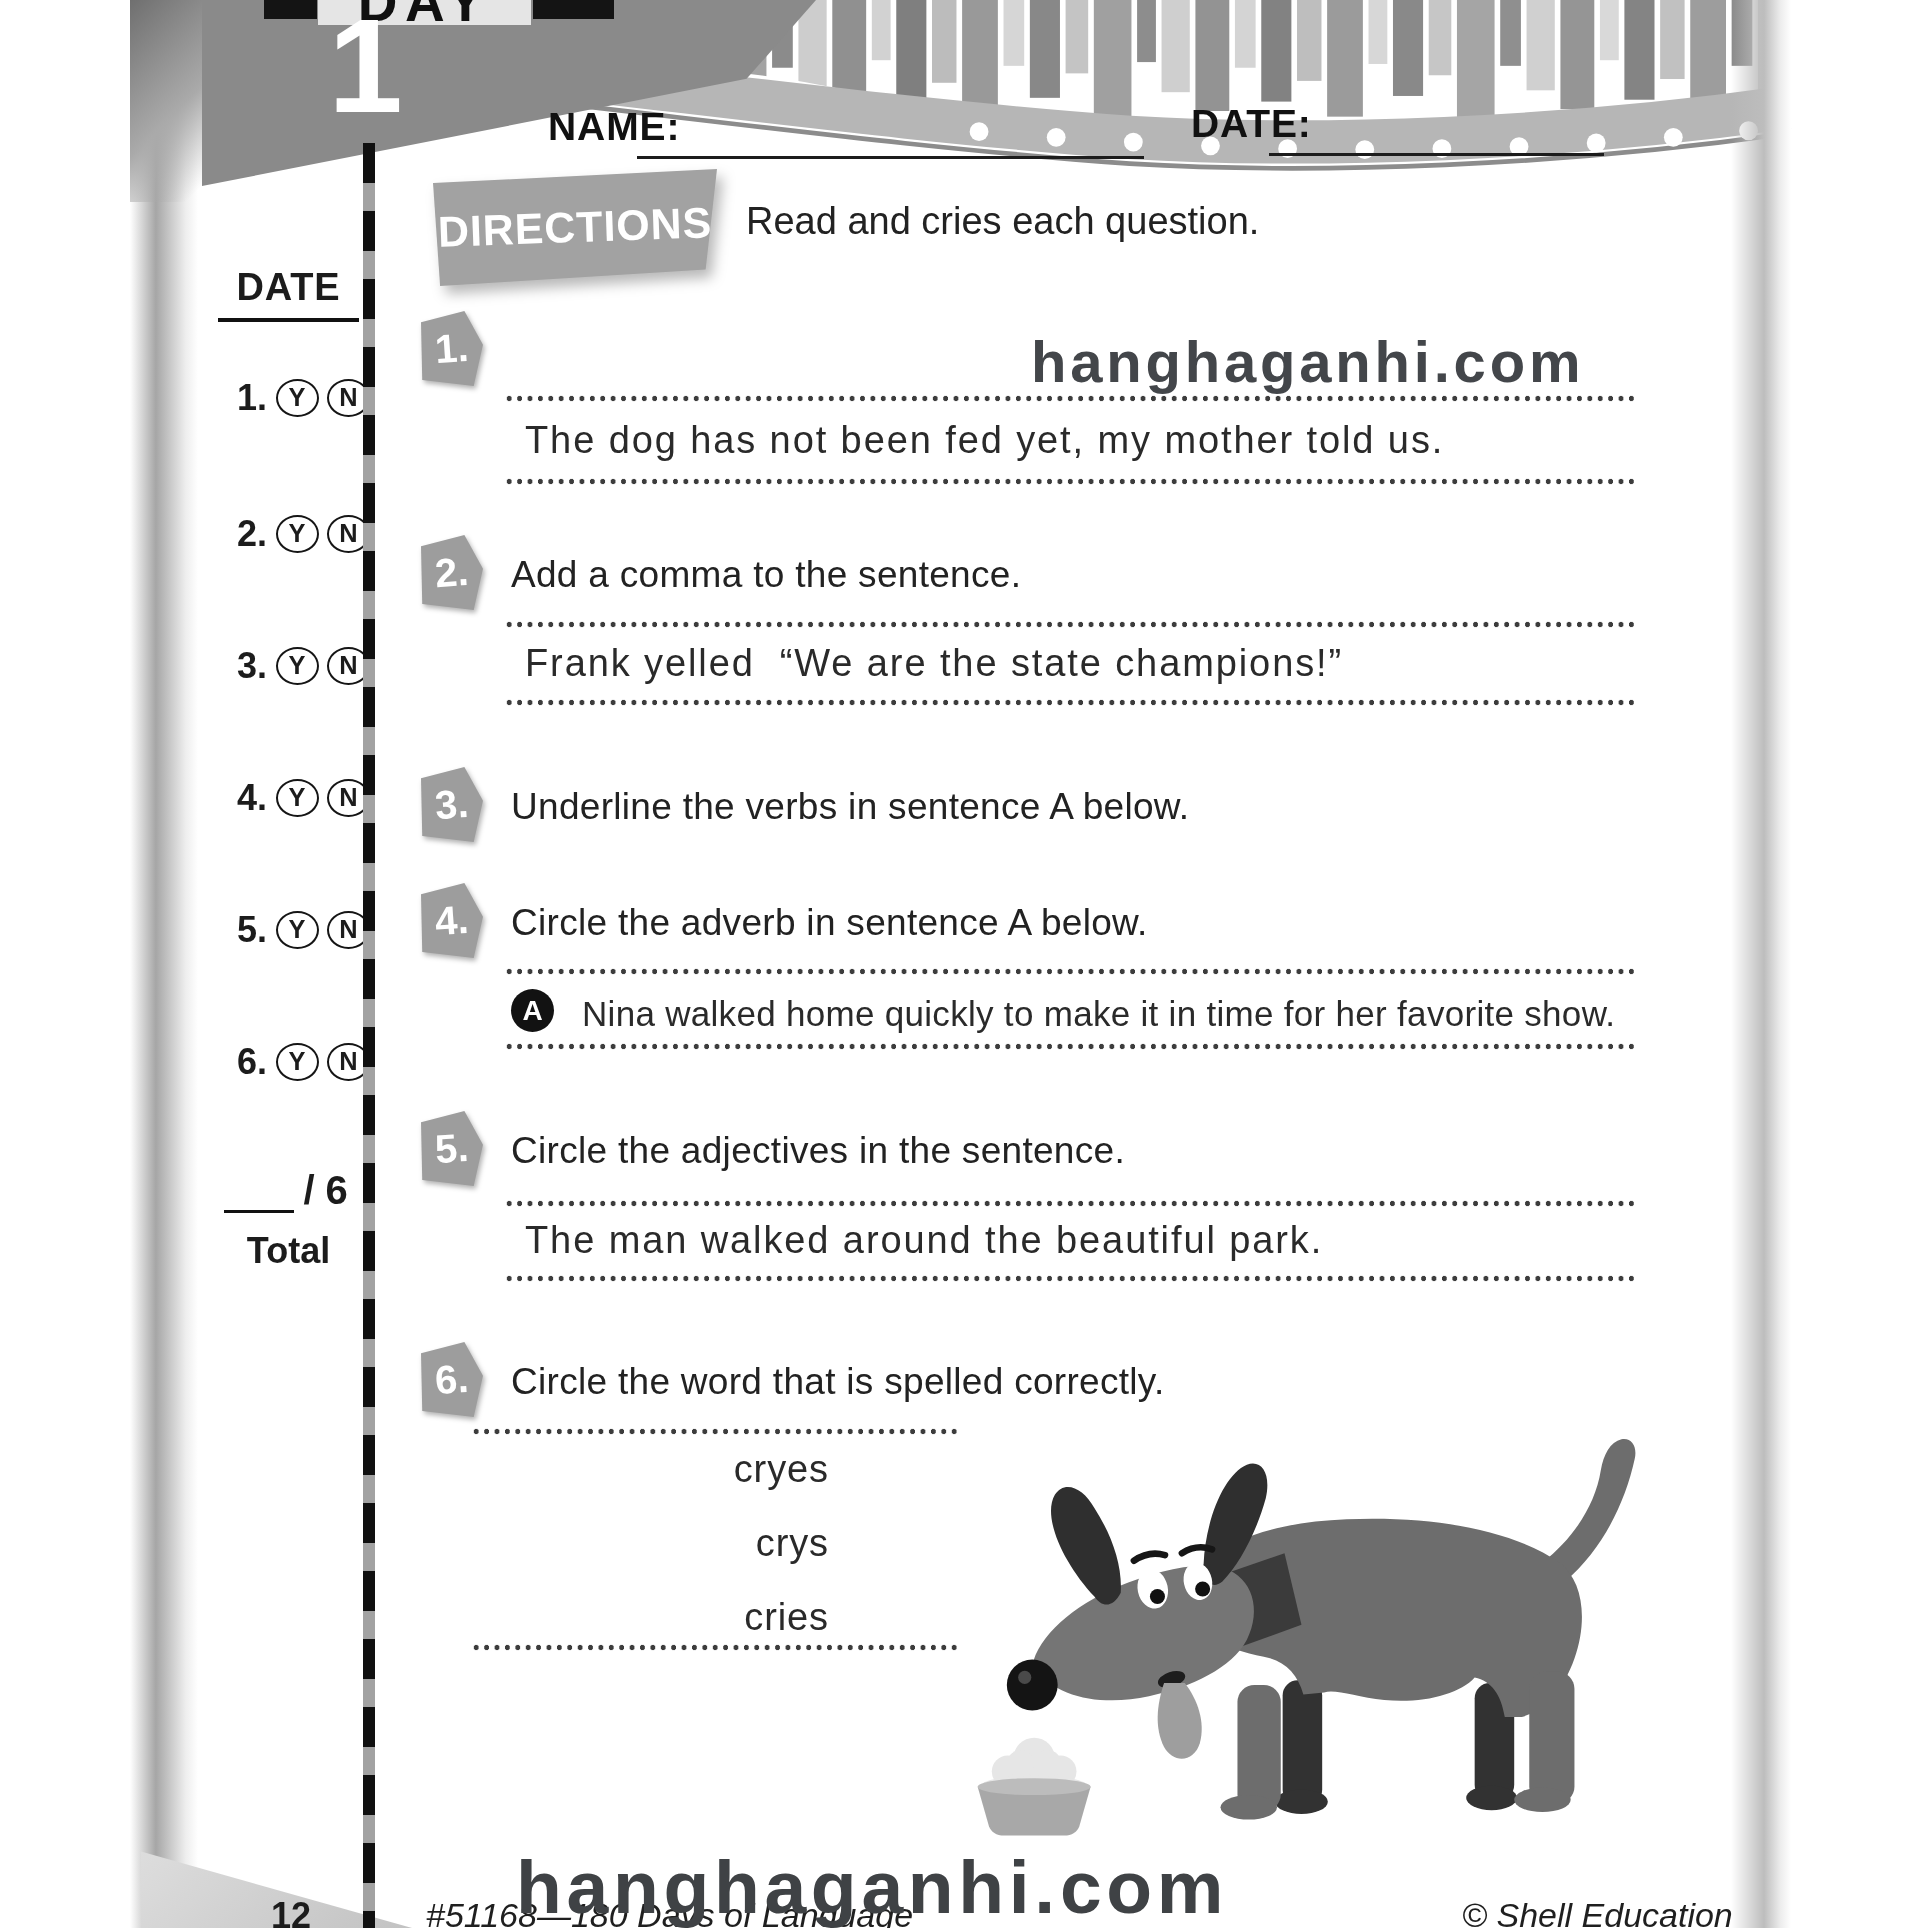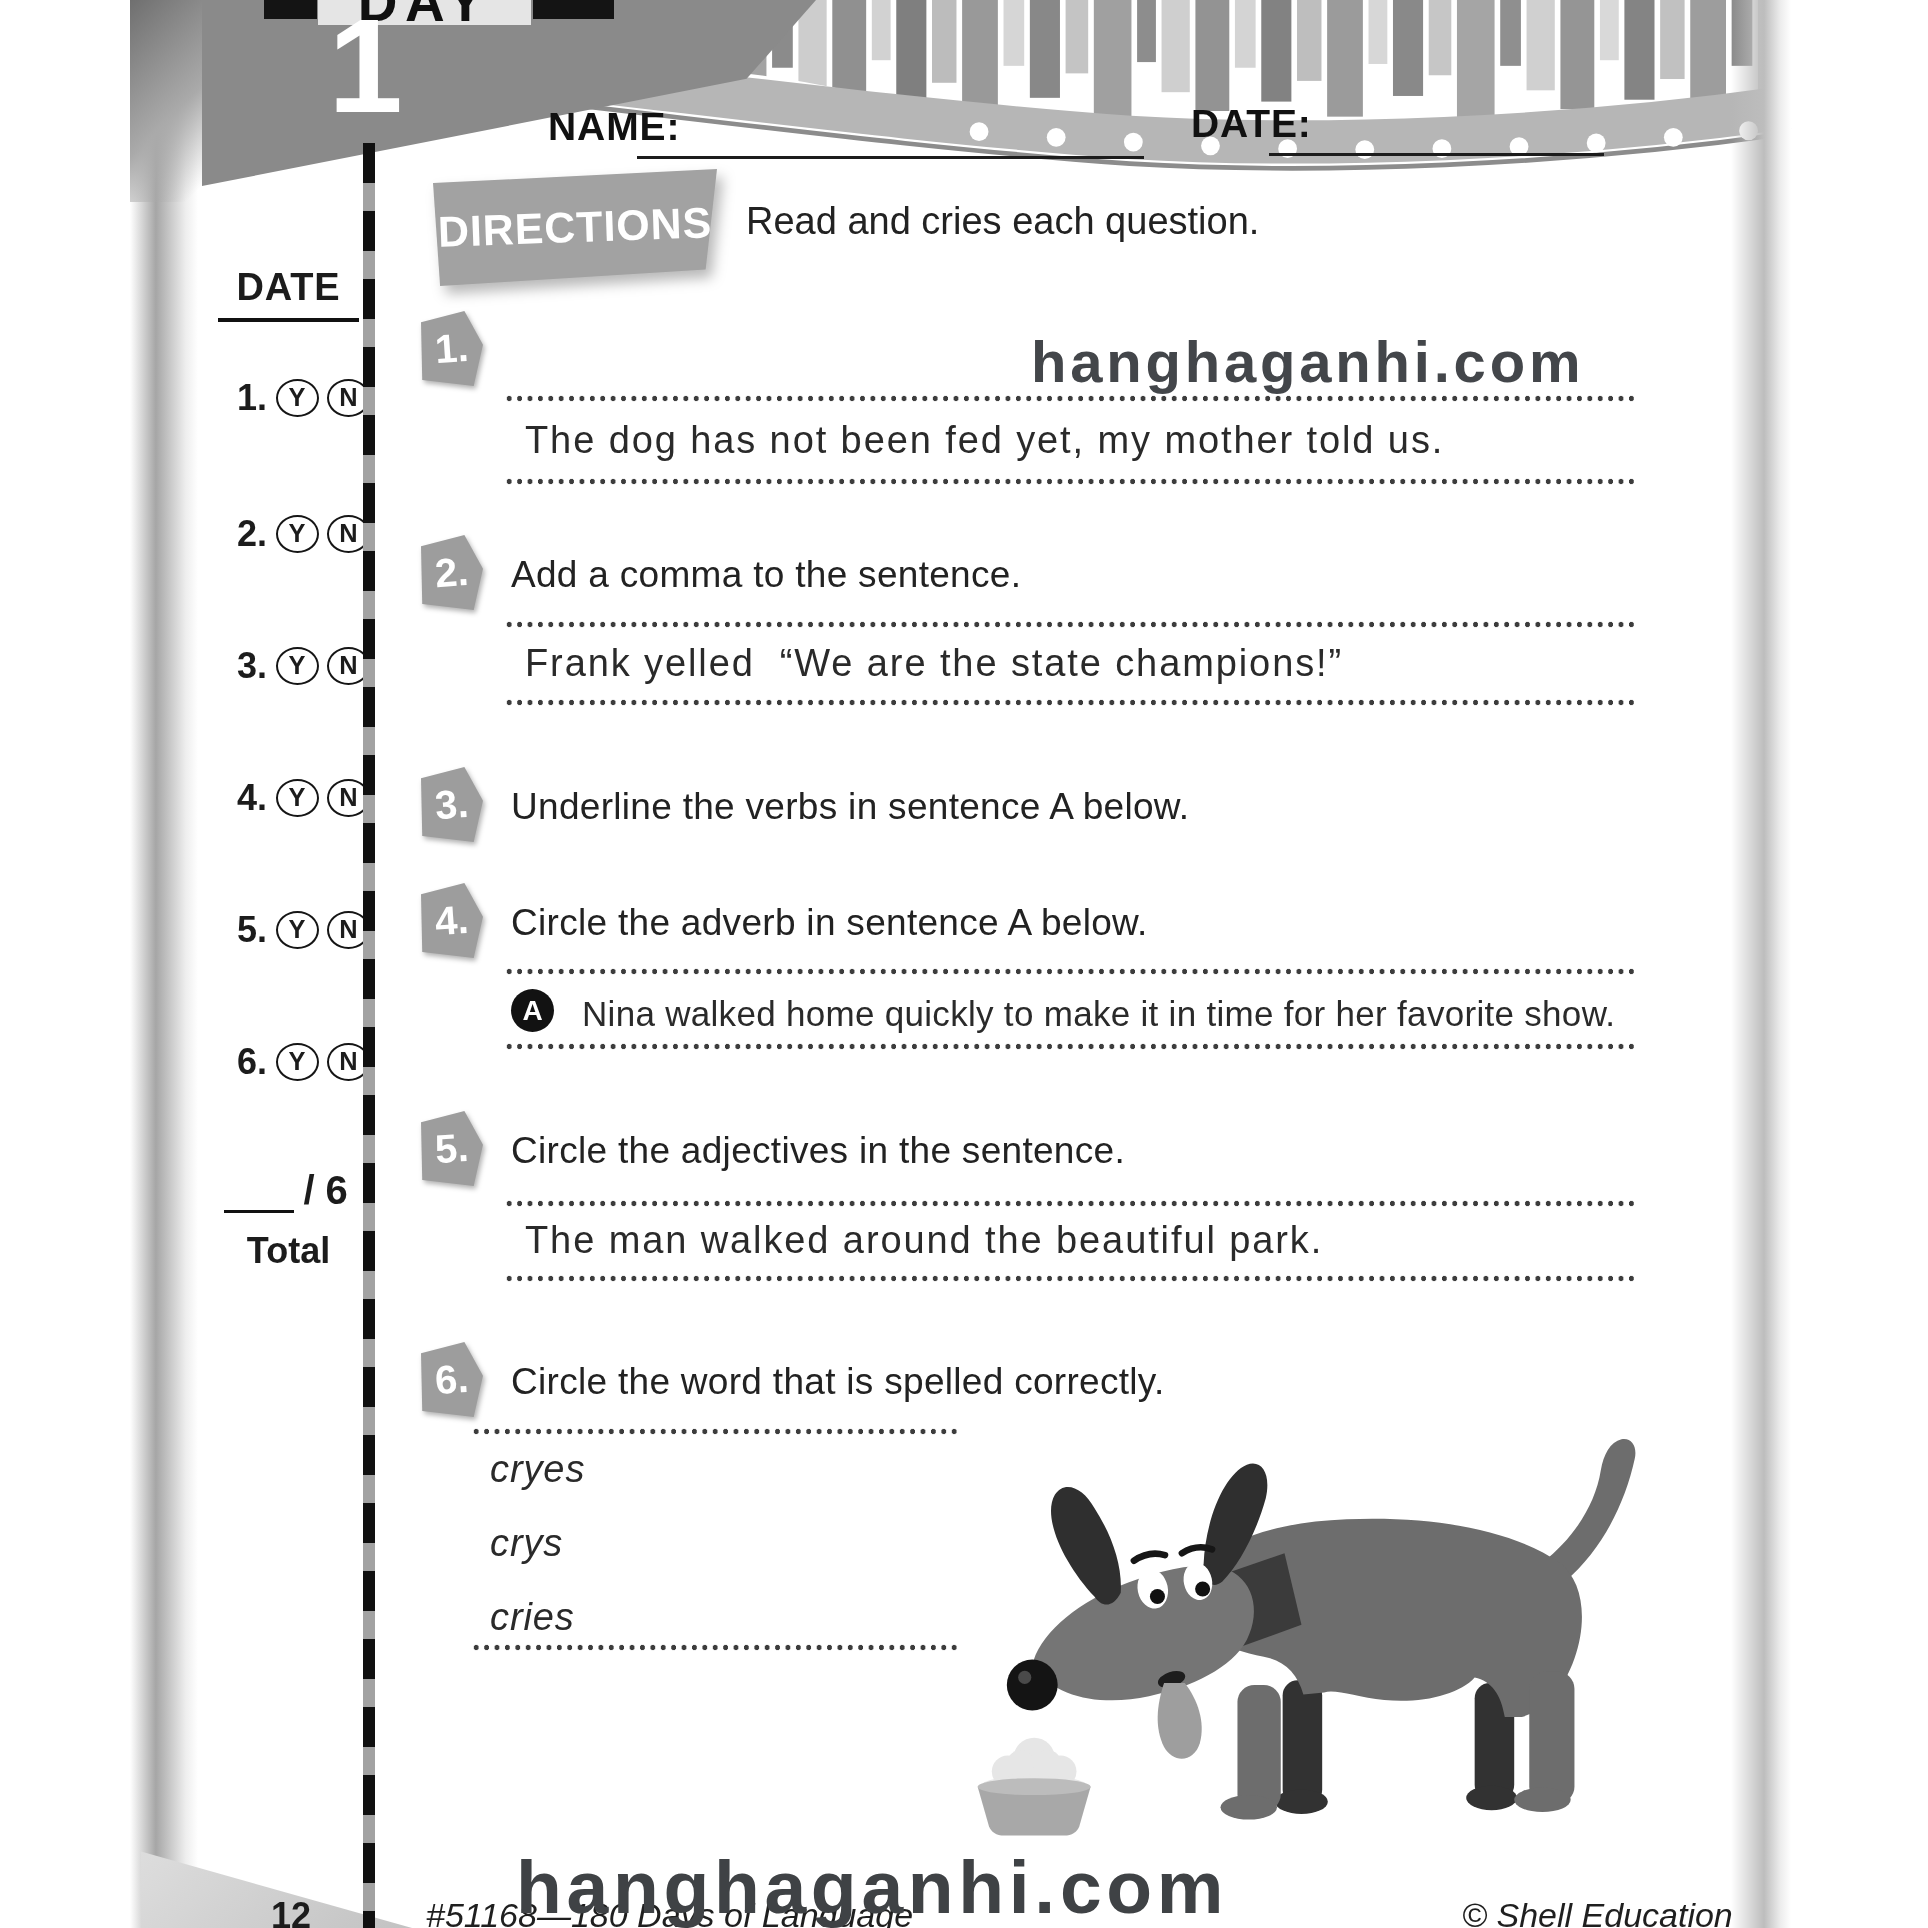--- a/index.html
+++ b/index.html
@@ -51,21 +51,21 @@
     clip-path:polygon(0% 15%,70% 0%,100% 45%,85% 100%,2% 92%);
     display:flex;align-items:center;justify-content:center;}
   .qbadge .shape span{color:#fff;font-weight:800;font-size:40px;transform:rotate(-4deg);}
   .prompt{font-size:37px;color:#222;letter-spacing:0.3px;}
   .dotted{height:6.6px;background-image:radial-gradient(circle,#3c3c3c 2.4px,rgba(0,0,0,0) 2.7px);
     background-size:10.4px 6.6px;background-repeat:repeat-x;}
   .sentence{font-size:38px;color:#2a2a2a;letter-spacing:1.9px;}
   .sentence-a{font-size:35px;color:#2a2a2a;letter-spacing:0.3px;}
   .a-badge{width:43px;height:43px;background:#121212;border-radius:50%;display:flex;
     align-items:center;justify-content:center;color:#fff;font-weight:800;font-size:28px;}
-  .options{left:490px;top:1448px;width:339px;text-align:left;font-style:italic;}
+  .options{left:490px;top:1448px;width:339px;text-align:right;}
   .options div{font-size:38px;letter-spacing:0.9px;margin-bottom:31px;color:#2a2a2a;}
   
   .wm-top{left:1031px;top:328px;font-size:58px;font-weight:600;letter-spacing:3.8px;color:#43464a;z-index:5;}
   .wm-bottom{left:516px;top:1844px;font-size:75px;font-weight:600;letter-spacing:4.7px;color:#3f4245;z-index:5;}
   
   .corner-tri{left:141px;top:1838px;width:271px;height:90px;z-index:2;
     background:linear-gradient(135deg,#dedede,#c2c2c2);clip-path:polygon(0 15%,100% 100%,0 100%);}
   .footer-text{top:1896px;font-size:34px;font-style:italic;color:#1f1f1f;z-index:4;}
   .page-num{left:271px;top:1895px;font-size:36px;font-weight:700;z-index:4;}
 </style>

